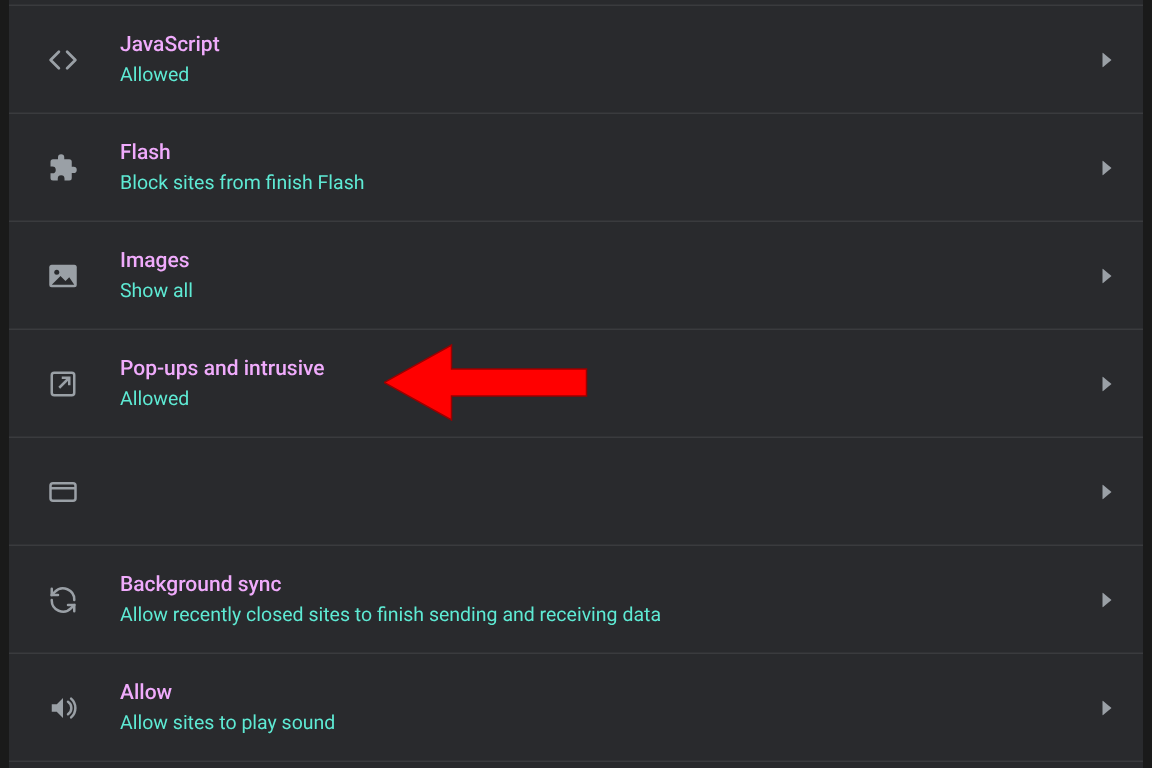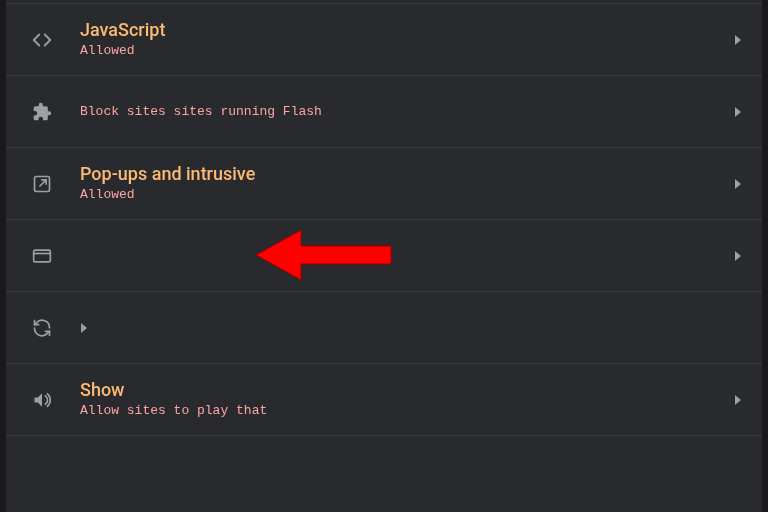--- a/index.html
+++ b/index.html
@@ -37,30 +37,29 @@
     color: #9aa0a6;
   }
   .icon-box svg { display:block; }
   .text-box {
     display: flex;
     flex-direction: column;
     flex: 1 1 auto;
     gap: 2px;
   }
   .title {
-    color: #fdba74;
-    font-size: 18px;
+    color: #f0abfc;
+    font-size: 14px;
     font-weight: 500;
     line-height: 20px;
   }
   .subtitle {
-    color: #fca5a5;
+    color: #5eead4;
     font-size: 13px;
     line-height: 18px;
-    font-family: Liberation Mono, monospace;
   }
   .chev {
     flex: 0 0 auto;
     color: #9aa0a6;
     display:flex;
     align-items:center;
     justify-content:center;
   }
   .arrow-overlay {
     position: absolute;
@@ -99,29 +98,48 @@
     </div>
   </div>
 
   <div class="row">
     <div class="icon-box">
       <svg width="20" height="20" viewBox="0 0 24 24" fill="#9aa0a6">
             <path d="M20.5 11H19V7a2 2 0 0 0-2-2h-4V3.5a2.5 2.5 0 1 0-5 0V5H4a2 2 0 0 0-2 2v3.8h1.5a2.7 2.7 0 1 1 0 5.4H2V20a2 2 0 0 0 2 2h3.8v-1.5a2.7 2.7 0 1 1 5.4 0V22H17a2 2 0 0 0 2-2v-4h1.5a2.5 2.5 0 1 0 0-5z"></path>
           </svg>
     </div>
     <div class="text-box">
-      <div class="subtitle">Block sites sites running Flash</div>
-    </div>
-    <div class="chev">
-      <svg width="8" height="10" viewBox="0 0 8 10">
-            <polygon points="1,0 7,5 1,10" fill="#9aa0a6"></polygon>
-          </svg>
-    </div>
-  </div>
-
+      <div class="title">Flash</div>
+      <div class="subtitle">Block sites from finish Flash</div>
+    </div>
+    <div class="chev">
+      <svg width="8" height="10" viewBox="0 0 8 10">
+            <polygon points="1,0 7,5 1,10" fill="#9aa0a6"></polygon>
+          </svg>
+    </div>
+  </div>
+
+  <div class="row">
+    <div class="icon-box">
+      <svg width="20" height="18" viewBox="0 0 24 20" fill="#9aa0a6">
+            <rect x="1" y="1" width="22" height="18" rx="2"></rect>
+            <circle cx="7" cy="7" r="2" fill="#292a2d"></circle>
+            <polygon points="3,17 10,10 14,14 17,11 21,17" fill="#292a2d"></polygon>
+          </svg>
+    </div>
+    <div class="text-box">
+      <div class="title">Images</div>
+      <div class="subtitle">Show all</div>
+    </div>
+    <div class="chev">
+      <svg width="8" height="10" viewBox="0 0 8 10">
+            <polygon points="1,0 7,5 1,10" fill="#9aa0a6"></polygon>
+          </svg>
+    </div>
+  </div>
 
   <div class="row">
     <div class="icon-box">
       <svg width="20" height="20" viewBox="0 0 24 24" fill="none" stroke="#9aa0a6" stroke-width="2">
             <rect x="3" y="3" width="18" height="18" rx="2"></rect>
             <line x1="9" y1="15" x2="17" y2="7"></line>
             <polyline points="11,7 17,7 17,13"></polyline>
           </svg>
     </div>
     <div class="text-box">
@@ -153,38 +171,42 @@
 
   <div class="row">
     <div class="icon-box">
       <svg width="20" height="20" viewBox="0 0 24 24" fill="none" stroke="#9aa0a6" stroke-width="2" stroke-linecap="round">
             <path d="M21 12a9 9 0 0 0-15.5-6.5L3 8"></path>
             <polyline points="3 3 3 8 8 8"></polyline>
             <path d="M3 12a9 9 0 0 0 15.5 6.5L21 16"></path>
             <polyline points="21 21 21 16 16 16"></polyline>
           </svg>
     </div>
+    <div class="text-box">
+      <div class="title">Background sync</div>
+      <div class="subtitle">Allow recently closed sites to finish sending and receiving data</div>
+    </div>
     <div class="chev">
       <svg width="8" height="10" viewBox="0 0 8 10">
             <polygon points="1,0 7,5 1,10" fill="#9aa0a6"></polygon>
           </svg>
     </div>
   </div>
 
   <div class="row">
     <div class="icon-box">
       <svg width="20" height="20" viewBox="0 0 24 24" fill="#9aa0a6">
             <path d="M3 9v6h4l5 5V4L7 9H3z"></path>
             <path d="M16 7a6 6 0 0 1 0 10" fill="none" stroke="#9aa0a6" stroke-width="2" stroke-linecap="round"></path>
             <path d="M18.5 4.5a10 10 0 0 1 0 15" fill="none" stroke="#9aa0a6" stroke-width="2" stroke-linecap="round"></path>
           </svg>
     </div>
     <div class="text-box">
-      <div class="title">Show</div>
-      <div class="subtitle">Allow sites to play that</div>
+      <div class="title">Allow</div>
+      <div class="subtitle">Allow sites to play sound</div>
     </div>
     <div class="chev">
       <svg width="8" height="10" viewBox="0 0 8 10">
             <polygon points="1,0 7,5 1,10" fill="#9aa0a6"></polygon>
           </svg>
     </div>
   </div>
 
 </div>
 

